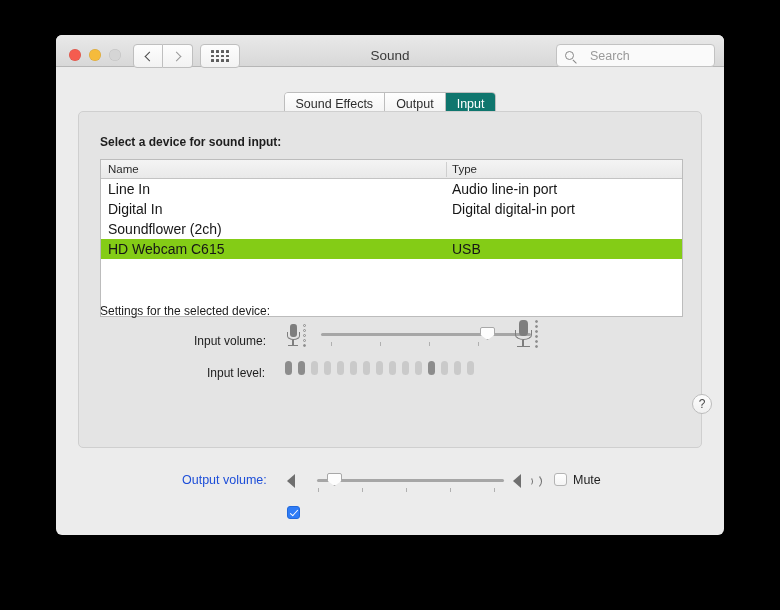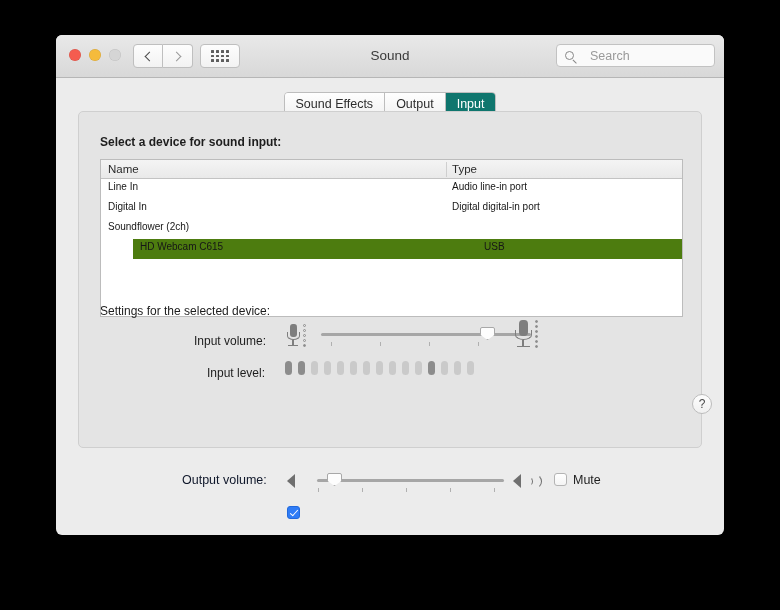--- a/index.html
+++ b/index.html
@@ -18,21 +18,21 @@
     width: 668px; height: 500px;
     background: #ececec;
     border-radius: 6px;
     overflow: hidden;
     box-shadow: 0 0 0 0.5px rgba(0,0,0,0.30);
   }
 
   
   #titlebar {
     position: relative;
-    height: 43px;
+    height: 32px;
     background: linear-gradient(to bottom, #e9e9e9 0%, #d8d8d8 100%);
     border-bottom: 1px solid #b6b6b6;
     text-decoration: underline;
   }
   .traffic {
     position: absolute; top: 14px;
     width: 12px; height: 12px; border-radius: 50%;
   }
   .traffic.close   { left: 13px; background: #f55c4f; box-shadow: inset 0 0 0 0.5px rgba(0,0,0,.13); }
   .traffic.min     { left: 33px; background: #f5bb3c; box-shadow: inset 0 0 0 0.5px rgba(0,0,0,.13); }
@@ -139,24 +139,24 @@
   #thead .th.name { left: 7px; }
   #thead .th.type { left: 351px; }
   #thead .divider {
     position: absolute; left: 345px; top: 2px;
     width: 1px; height: 15px; background: #cfcfcf;
   }
   .trow {
     position: relative;
     height: 20px;
   }
-  .trow.selected { background: #4d7c0f; margin-left: 32px; }
+  .trow.selected { background: #84cc16; }
   .trow .c {
     position: absolute; top: 2px;
-    font-size: 10px; color: #161616;
+    font-size: 14px; color: #161616;
   }
   .trow .c.name { left: 7px; }
   .trow .c.type { left: 351px; }
 
   .mic { position: absolute; }
   .mic .body { background: #7e7e7e; border-radius: 40%/25%; }
   .mic .arc {
     border: 1.8px solid #7e7e7e; border-top: none;
     border-radius: 0 0 50% 50%;
   }
@@ -192,21 +192,21 @@
     position: absolute; left: 613px; top: 282px;
     width: 20px; height: 20px; border-radius: 50%;
     background: linear-gradient(to bottom,#fdfdfd,#f0f0f0);
     border: 1px solid #bcbcbc;
     display: flex; align-items: center; justify-content: center;
     font-size: 12px; color: #4a4a4a;
   }
 
   
   #outrow { position: absolute; left: 0; top: 434px; width: 100%; height: 24px; }
-  #out-label { position: absolute; left: 126px; top: 4px; font-size: 12.5px; color: #0f172a; }
+  #out-label { position: absolute; left: 126px; top: 4px; font-size: 12.5px; color: #1d4ed8; }
 
   .spk { position: absolute; }
   .spk .cone {
     width: 0; height: 0;
     border-top: 7px solid transparent;
     border-bottom: 7px solid transparent;
     border-right: 8px solid #6f6f6f;
   }
   .arcw { position: absolute; border: 1.6px solid #6f6f6f; border-radius: 50%;
           border-top-color: transparent; border-left-color: transparent; border-bottom-color: transparent; }

